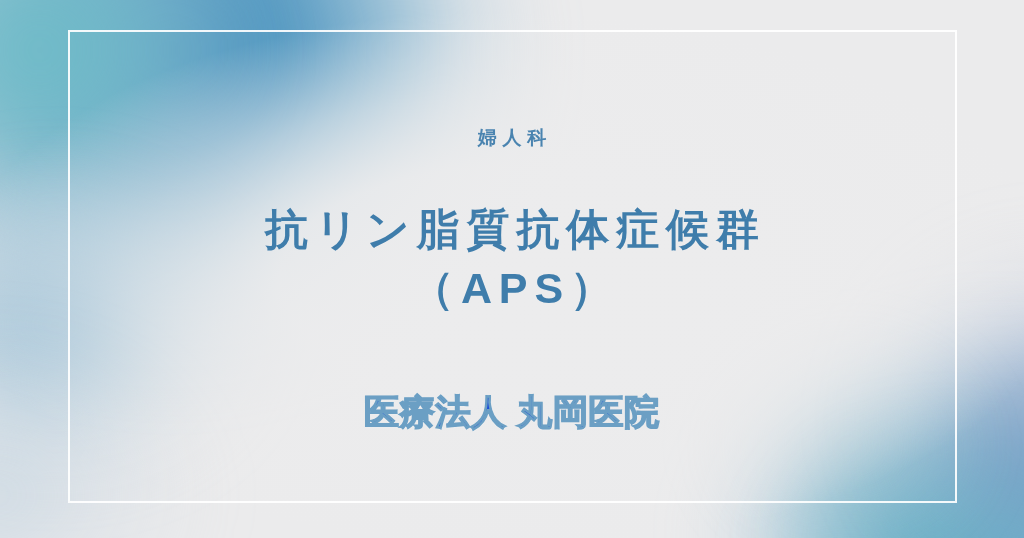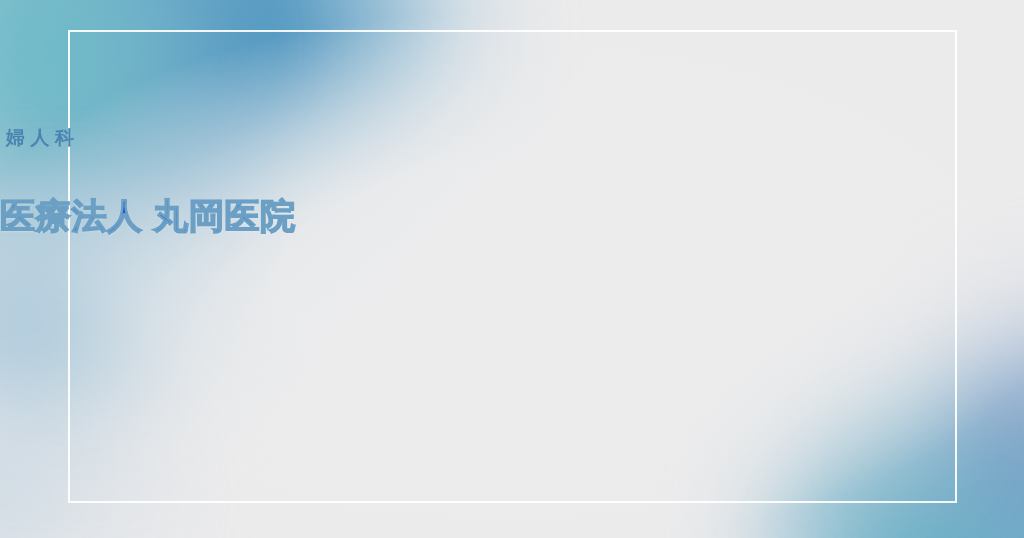--- a/index.html
+++ b/index.html
@@ -169,21 +169,21 @@
     pointer-events: none;
   }
 
   
   .content {
     position: absolute;
     inset: 0;
     z-index: 3;
     display: flex;
     flex-direction: column;
-    align-items: flex-start;
+    align-items: center;
     justify-content: flex-start;
     text-align: center;
   }
 
   .category {
     margin-top: 126px;
     font-size: 19px;
     font-weight: 700;
     letter-spacing: 0.30em;
     text-indent: 0.30em;
@@ -233,17 +233,21 @@
   <div class="blob blob-h"></div>
 
   <div class="veil"></div>
 
   <div class="frame"></div>
 
   <div class="content">
 
     <div class="category">婦人科</div>
 
+    <h1 class="title">
+      <span class="line-1">抗リン脂質抗体症候群</span>
+      <span class="line-2">（APS）</span>
+    </h1>
 
     <div class="clinic">医療法人 丸岡医院</div>
 
   </div>
 </div>
 
 </body></html>

